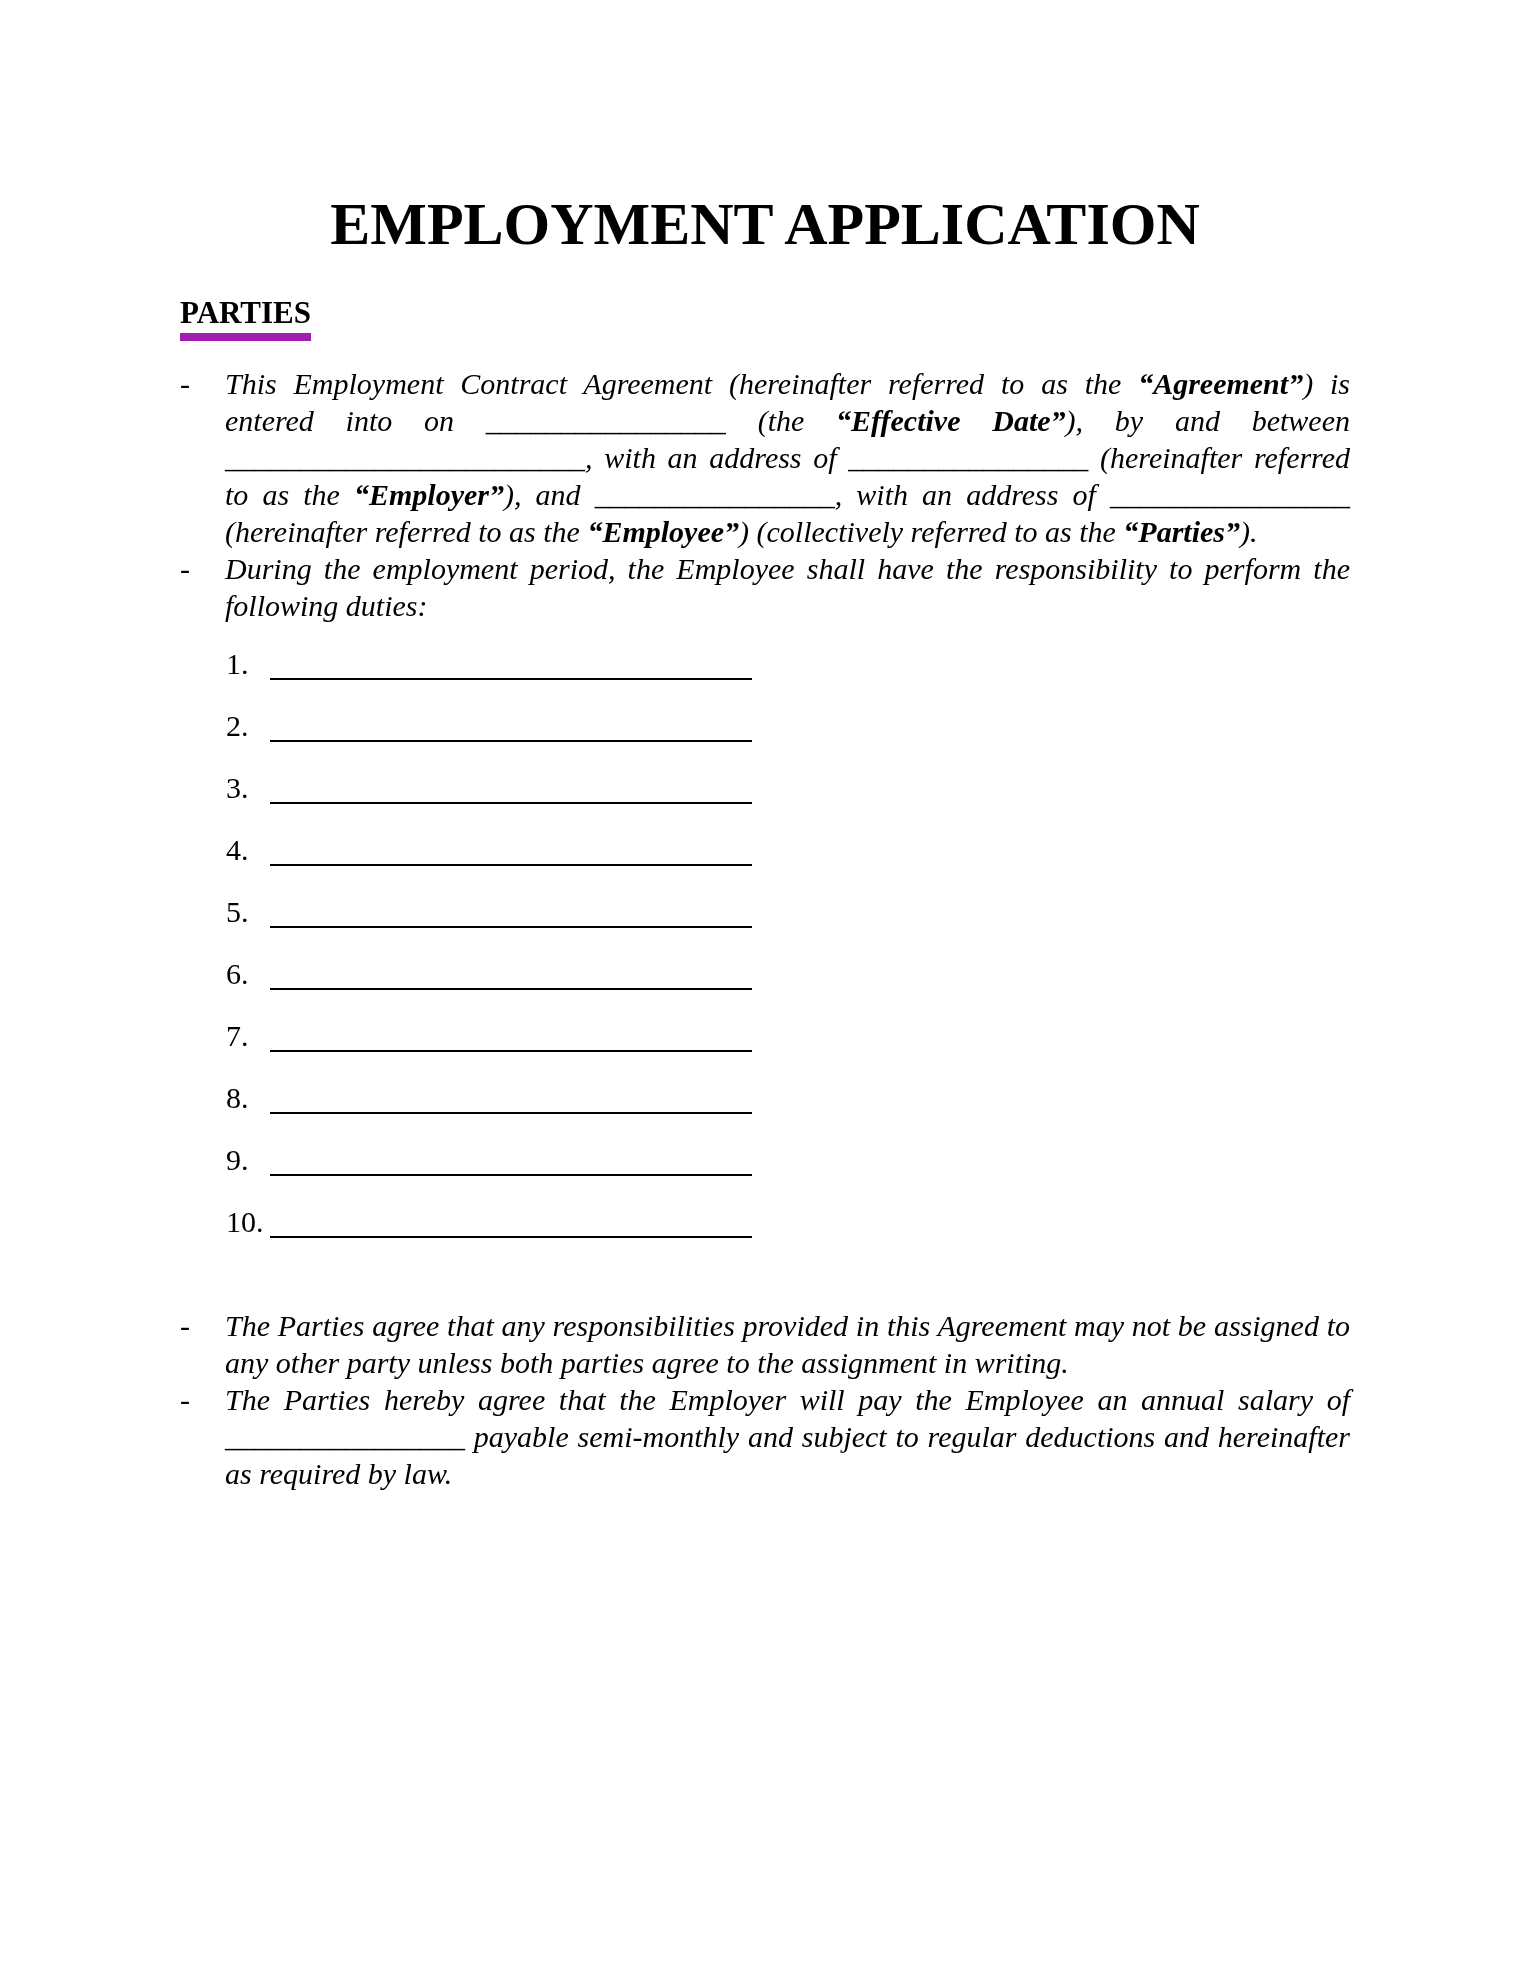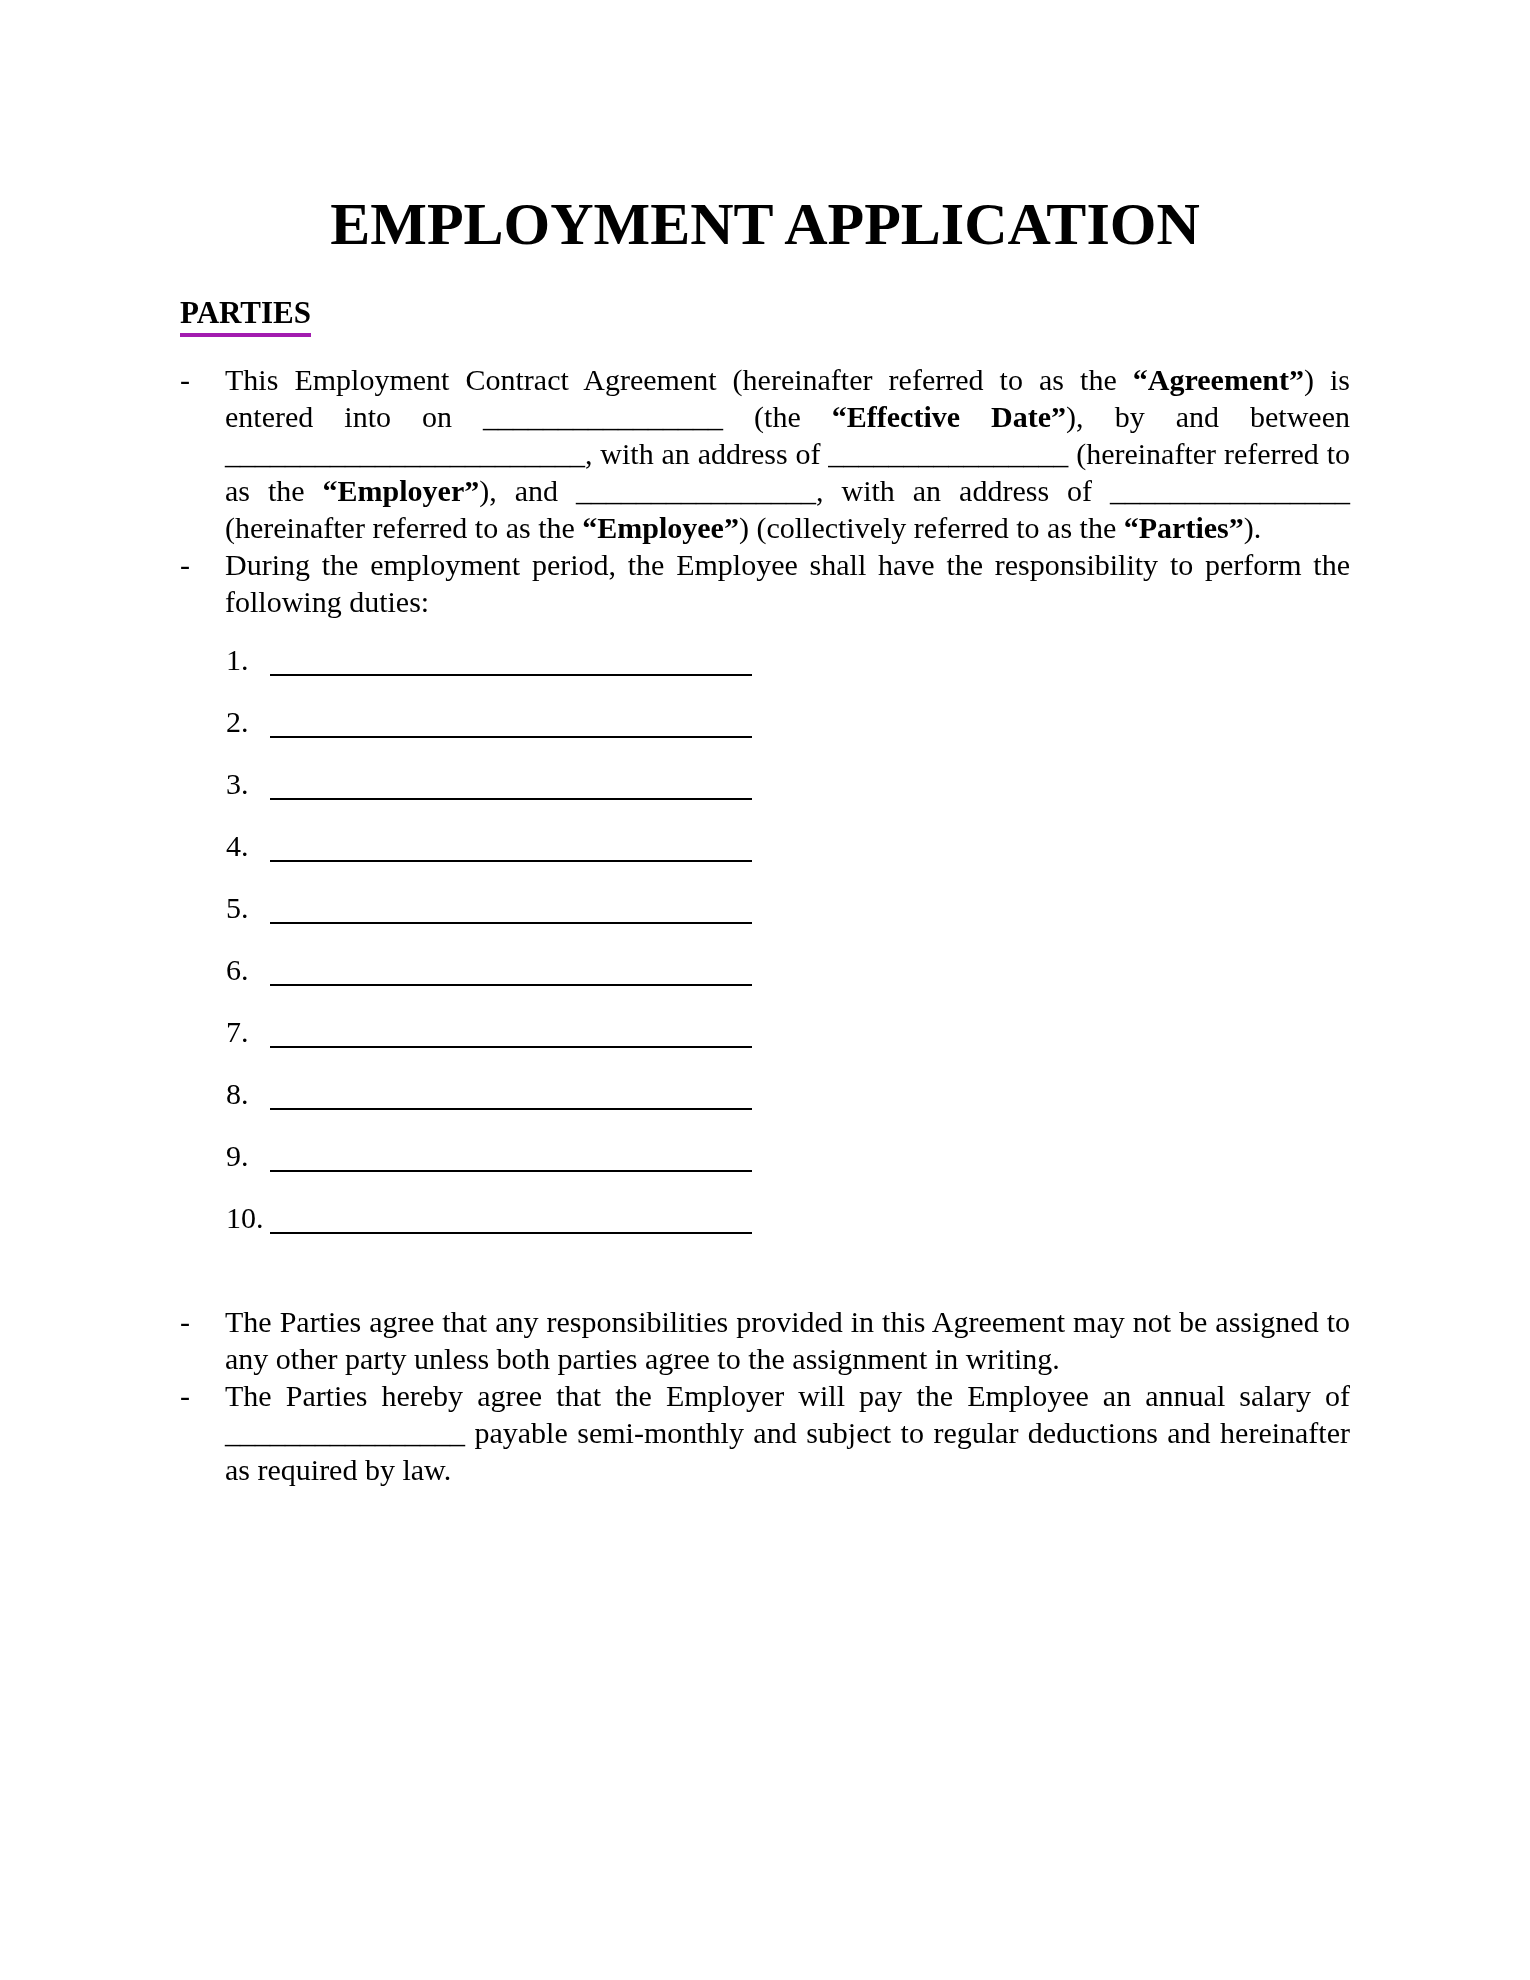--- a/index.html
+++ b/index.html
@@ -33,40 +33,41 @@
     margin: 0;
   }
   .heading-row.first {
     margin-top: 10px;
   }
   .section-heading {
     display: inline-block;
     font-weight: bold;
     font-size: 31px;
     line-height: 36px;
-    border-bottom: 4px solid #a21caf;
+    border-bottom: 8px solid #a21caf;
     padding-bottom: 2px;
   }
   .hr-parties   { margin-bottom: 24px; }
   .hr-duties    { margin-top: 34px; margin-bottom: 22px; }
   .hr-pay       { margin-top: 26px; margin-bottom: 18px; }
 
   .bullet-para {
     display: flex;
     align-items: flex-start;
     margin: 0;
   }
   .bullet-dash {
     flex: none;
     width: 45px;
   }
   .para-text {
     flex: 1 1 auto;
     margin: 0;
     text-align: justify;
+    font-style: italic;
   }
   .para-text .bold { font-weight: bold; }
 
   .intro-para { margin-top: 0; }
 
   .duties-list {
     margin: 21px 0 0 46px;
   }
   .duty-row {
     display: flex;

